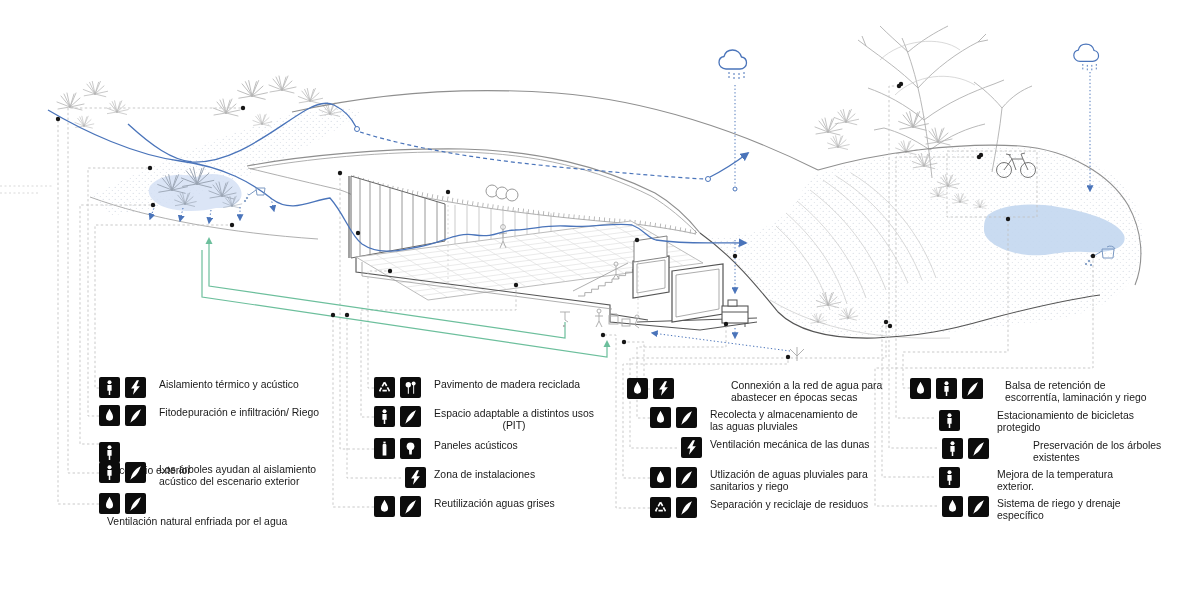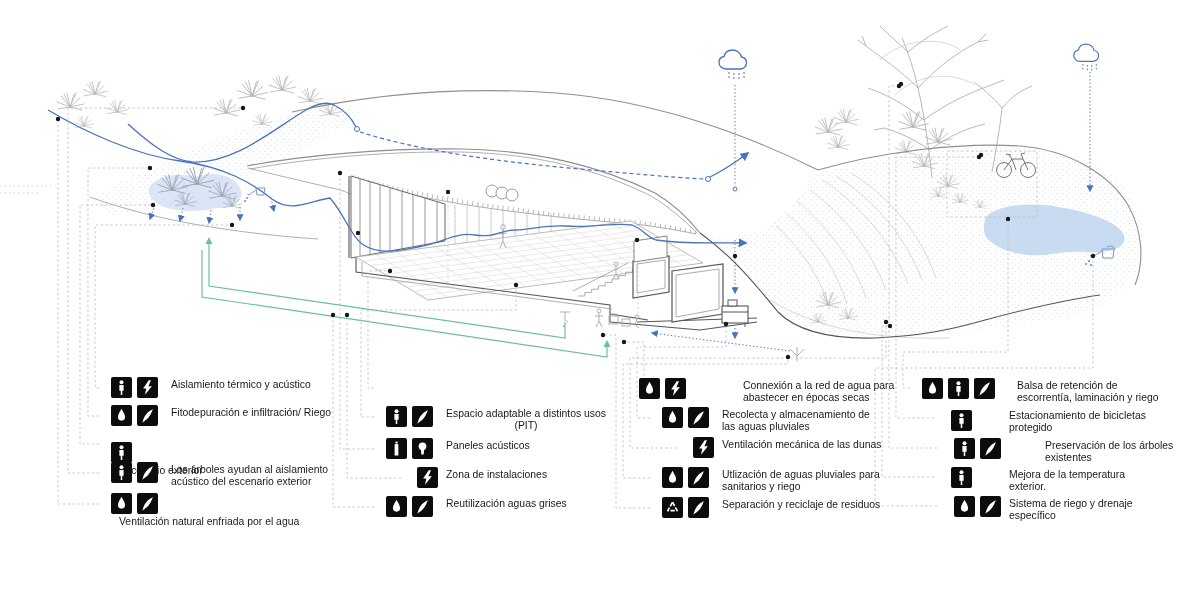--- a/index.html
+++ b/index.html
@@ -18,21 +18,21 @@
   .bl  {stroke:#4a74ba;stroke-width:1.3;fill:none;}
   .bld {stroke:#4a74ba;stroke-width:1.2;fill:none;stroke-dasharray:4 3;}
   .blt {stroke:#4a74ba;stroke-width:1;fill:none;stroke-dasharray:1.3 2.3;}
   .gr  {stroke:#6cbf9c;stroke-width:1.2;fill:none;}
   .burst{stroke:#b4b4b4;stroke-width:.8;fill:none;stroke-linecap:round;}
   .burst2{stroke:#99a3b2;stroke-width:.8;fill:none;stroke-linecap:round;}
   .tree{stroke:#b0b0b0;stroke-width:.9;fill:none;}
   .sketch{stroke:#a8a8a8;stroke-width:.9;fill:none;}
   .blicon{stroke:#7a98c2;stroke-width:1;fill:none;}
   
-  #legend{position:absolute;left:0;top:0;width:1020px;height:596px;pointer-events:none;margin-left:12px;}
+  #legend{position:absolute;left:0;top:0;width:1020px;height:596px;pointer-events:none;}
   .lg-item{position:absolute;display:flex;align-items:flex-start;}
   .lg-icons{display:flex;gap:5px;flex:none;}
   .ibox{width:21px;height:21px;background:#0c0c0c;border-radius:2px;flex:none;
         display:flex;align-items:center;justify-content:center;}
   .ibox svg{display:block;}
   .lg-text{font-size:10.4px;line-height:1.13;color:#191919;padding-left:8px;padding-top:2px;}
 </style>
 </head>
 <body>
 
@@ -429,20 +429,38 @@
           </span>
           <span class="ibox">
             <svg width="15" height="17" viewBox="0 0 24 26" fill="#fff">
               <path d="M4.5,23 C6,15 10.5,7.5 20,3.5 C18,12 12.5,19 6.5,22.3 z"></path>
               <path d="M4,24 L20,3.5" stroke="#fff" stroke-width="1.1"></path>
             </svg>
           </span>
         </div>
         <div class="lg-text" style="width: 182px;">Ventilación natural enfriada por el agua</div>
       </div>
+      <div class="lg-item" style="left: 374px; top: 377px;">
+        <div class="lg-icons" style="width: 52px; justify-content: flex-start;">
+          <span class="ibox">
+            <svg width="15" height="17" viewBox="0 0 24 26" fill="none" stroke="#fff" stroke-width="2.6" stroke-linejoin="round">
+              <path d="M12,4.5 L19.5,18 H4.5 Z" stroke-dasharray="7 2.6"></path>
+            </svg>
+          </span>
+          <span class="ibox">
+            <svg width="15" height="17" viewBox="0 0 24 26" fill="#fff">
+              <circle cx="8.5" cy="8.5" r="4.3"></circle>
+              <rect x="7.7" y="12" width="1.7" height="11"></rect>
+              <circle cx="17" cy="6.5" r="3.2"></circle>
+              <rect x="16.3" y="9" width="1.5" height="14"></rect>
+            </svg>
+          </span>
+        </div>
+        <div class="lg-text" style="width: 160px;">Pavimento de madera reciclada</div>
+      </div>
       <div class="lg-item" style="left: 374px; top: 406px;">
         <div class="lg-icons" style="width: 52px; justify-content: flex-start;">
           <span class="ibox">
             <svg width="15" height="17" viewBox="0 0 24 26" fill="#fff">
               <circle cx="12" cy="4.5" r="3.2"></circle>
               <path d="M8.6,9 h6.8 v9 h-2.2 v7 h-2.4 v-7 H8.6 z"></path>
             </svg>
           </span>
           <span class="ibox">
             <svg width="15" height="17" viewBox="0 0 24 26" fill="#fff">

